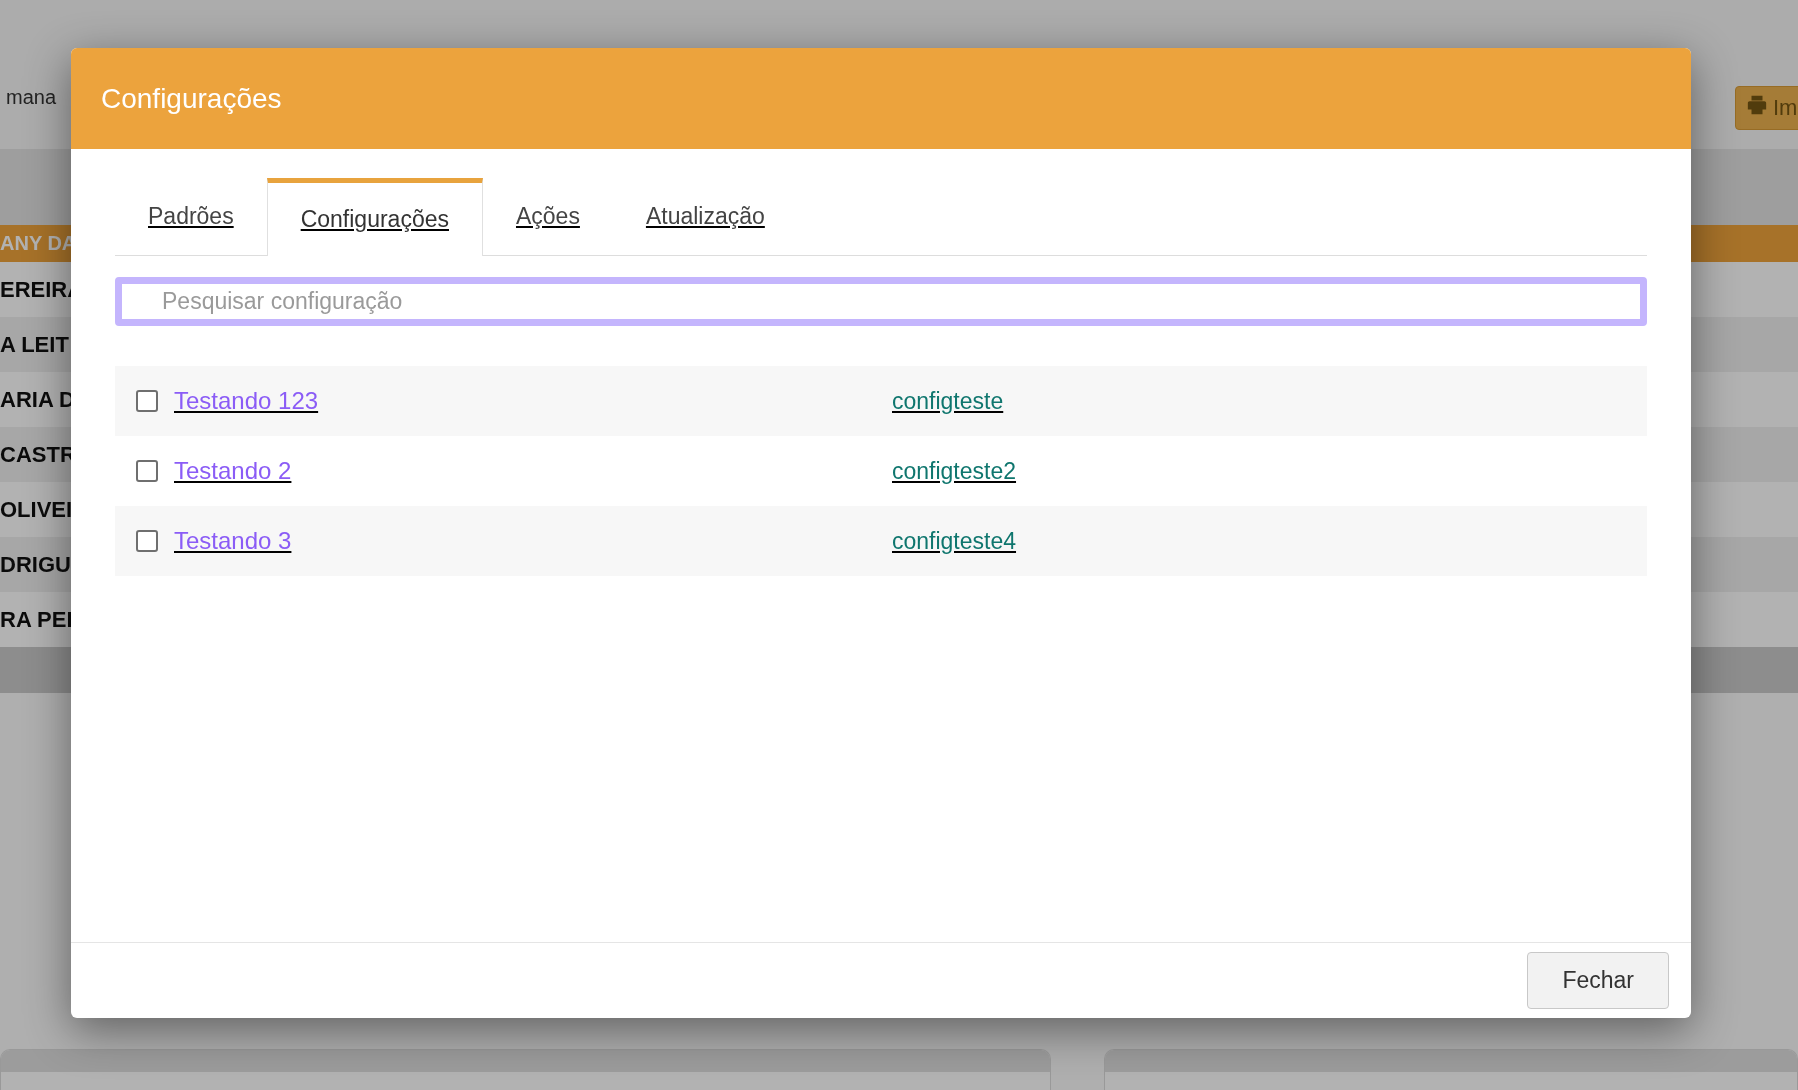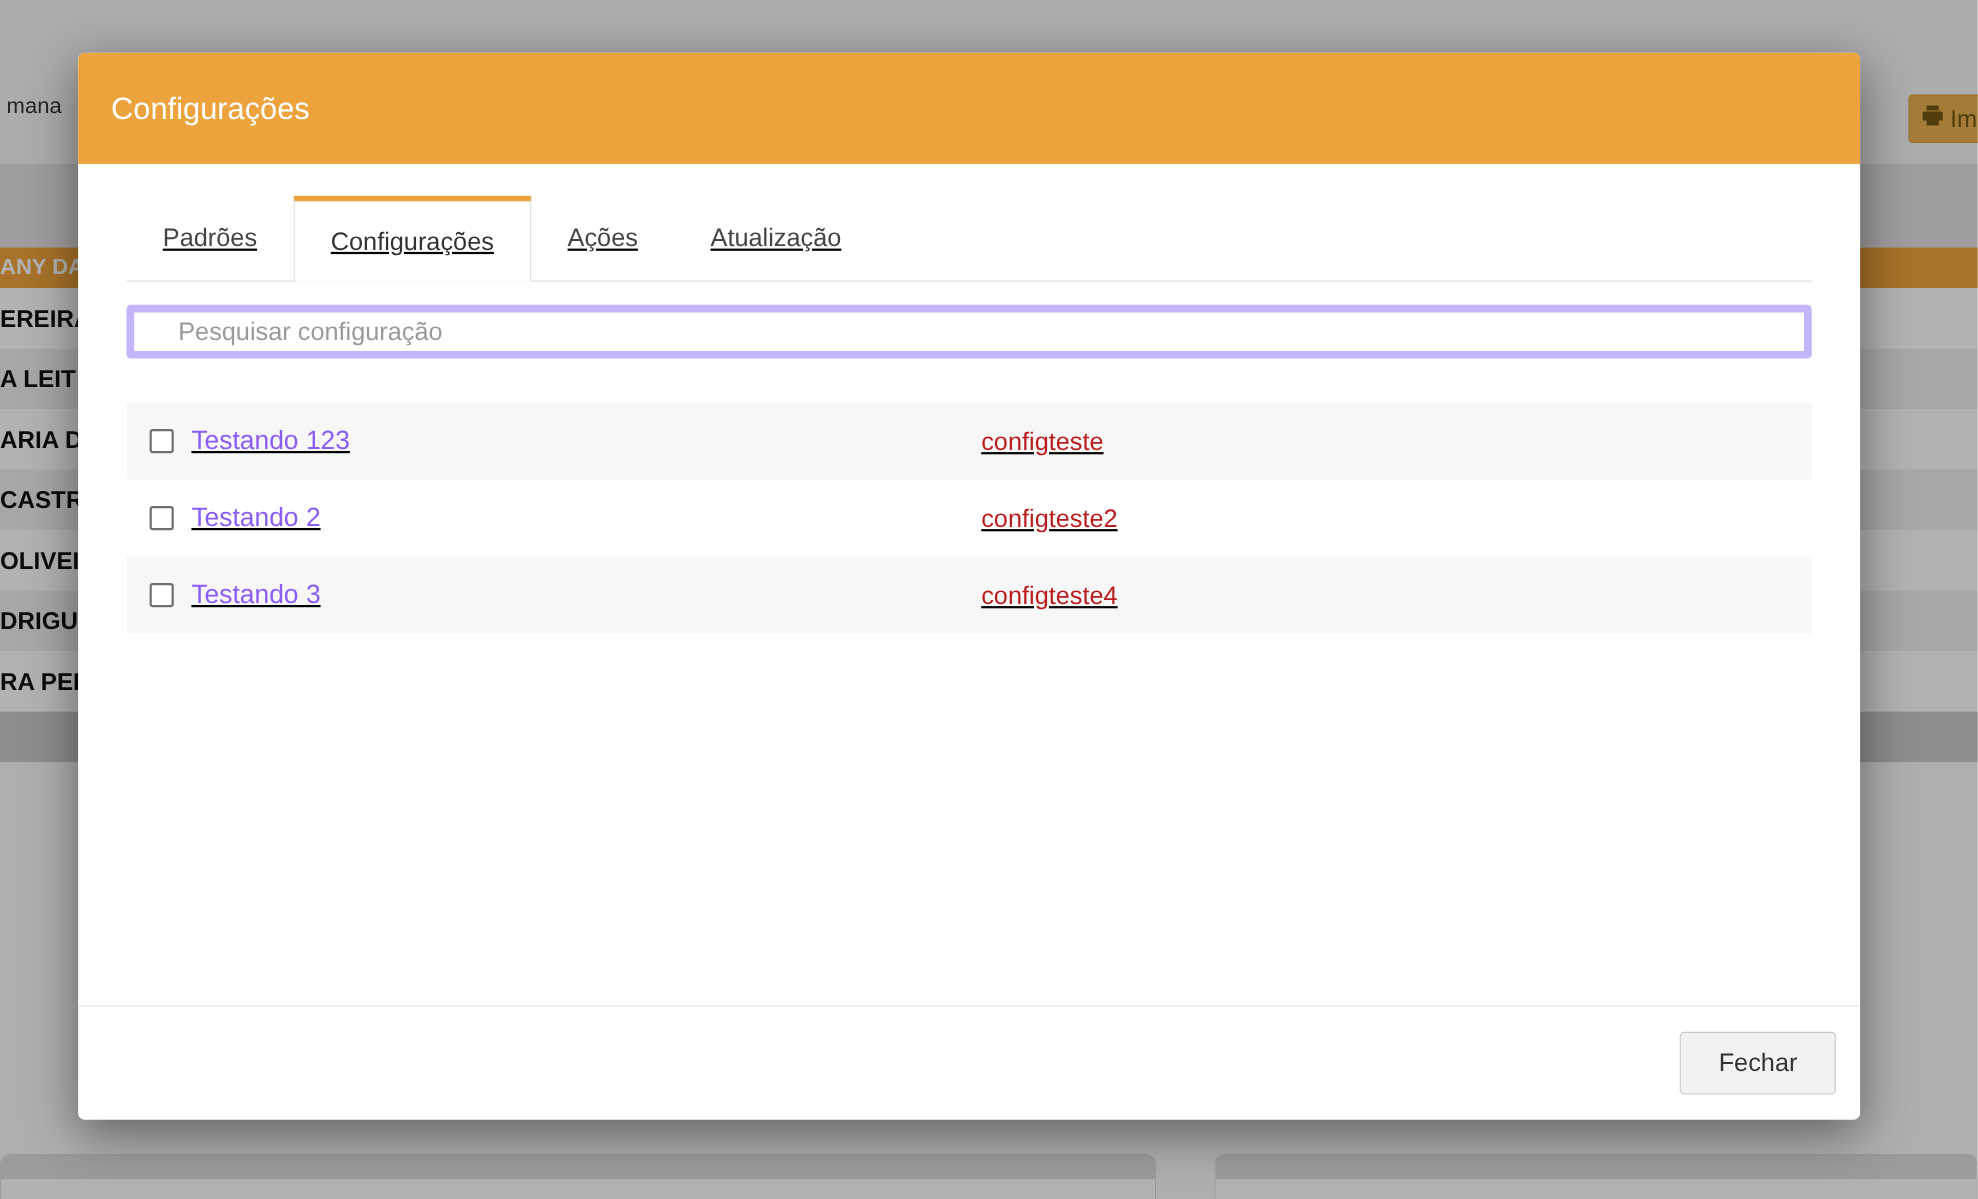--- a/index.html
+++ b/index.html
@@ -86,24 +86,24 @@
     display: grid; grid-template-columns: 777px 1fr; align-items: center; height: 70px;
   }
   .trow:nth-child(odd) { background: #f7f7f7; }
   .desc-cell { display: flex; align-items: center; padding-left: 21px; }
   .cbx {
     appearance: none; -webkit-appearance: none;
     width: 22px; height: 22px; border: 2px solid #6f6f6f; border-radius: 3px;
     background: #fff; cursor: pointer; flex: 0 0 auto;
   }
   .desc-label { margin-left: 16px; font-size: 24px; color: #8b5cf6; }
-  .conf-cell { font-size: 23px; color: #b91c1c; }
+  .conf-cell { font-size: 23px; color: #0f766e; }
 
   .modal-footer {
-    position: absolute; left: 0; right: 0; bottom: 0; height: 104px;
+    position: absolute; left: 0; right: 0; bottom: 0; height: 76px;
     border-top: 1px solid #e5e5e5;
     display: flex; align-items: center; justify-content: flex-end; padding-right: 22px;
   }
   .close-btn {
     height: 57px; padding: 0 34px; font-size: 23px; color: #333;
     background: #f2f2f2; border: 1px solid #c8c8c8; border-radius: 4px;
     cursor: pointer; font-family: inherit;
   }
 </style>
 </head>

